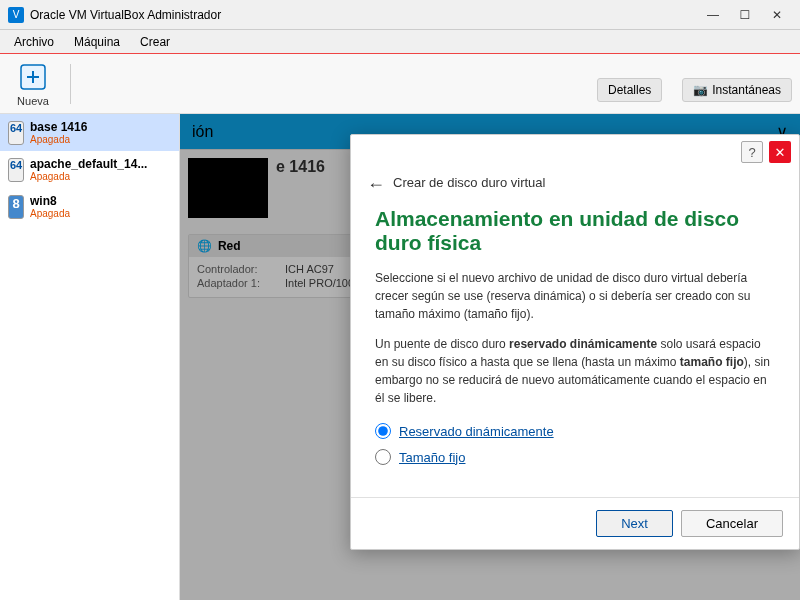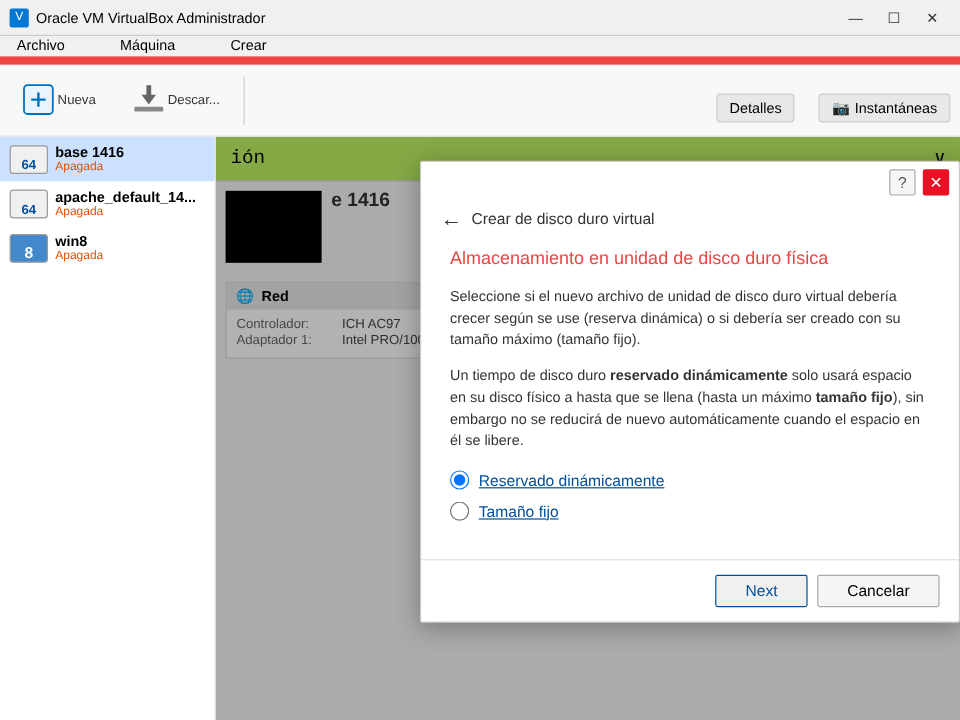--- a/index.html
+++ b/index.html
@@ -52,44 +52,44 @@
       justify-content: center;
       font-size: 12px;
       color: #333;
     }
 
     
     .menubar {
       background: #f0f0f0;
       height: 24px;
       display: flex;
-      align-items: flex-end;
+      align-items: center;
       padding: 0 4px;
-      border-bottom: 7px solid #ef4444;
-      gap: 26px;
+      border-bottom: 1px solid #ef4444;
     }
     .menubar-item {
       padding: 2px 10px;
       font-size: 12px;
       cursor: pointer;
       border-radius: 3px;
     }
 
     
     .toolbar {
       background: #f8f8f8;
       height: 60px;
       display: flex;
       align-items: center;
       padding: 0 8px;
       border-bottom: 1px solid #ddd;
       gap: 12px;
     }
     .toolbar-btn {
       display: flex;
+      flex-direction: column;
       align-items: center;
       cursor: pointer;
       padding: 4px 8px;
       border-radius: 4px;
       min-width: 50px;
     }
     .toolbar-icon {
       width: 32px;
       height: 32px;
       margin-bottom: 2px;
@@ -137,48 +137,47 @@
     .sidebar-item {
       display: flex;
       align-items: center;
       padding: 6px 8px;
       cursor: pointer;
       gap: 6px;
       font-size: 12px;
     }
     .sidebar-item.active { background: #cce0ff; }
     .sidebar-item-icon {
-      width: 32px;
+      width: 16px;
       height: 24px;
       border-radius: 3px;
       display: flex;
-      align-items: flex-end;
+      align-items: flex-start;
       justify-content: center;
       font-size: 14px;
       flex-shrink: 0;
     }
     .sidebar-item-text { flex: 1; }
     .sidebar-item-name { font-size: 12px; font-weight: 700; }
     .sidebar-item-status { font-size: 10px; color: #e05000; }
 
     
     .content {
       flex: 1;
       background: #f5f5f5;
       position: relative;
       overflow: hidden;
     }
     .content-header {
-      background: #bef264;
+      background: #0ea5e9;
       padding: 8px 12px;
       display: flex;
       align-items: center;
       justify-content: space-between;
       border-bottom: 1px solid #ddd;
-      font-family: Liberation Mono, monospace;
     }
 
     
     .overlay {
       position: absolute;
       top: 0; left: 0; right: 0; bottom: 0;
       background: rgba(0,0,0,0.3);
       display: flex;
       align-items: flex-start;
       justify-content: flex-start;
@@ -245,23 +244,23 @@
     .dialog-nav-title {
       font-size: 13px;
       color: #333;
     }
 
     .dialog-body {
       padding: 8px 24px 16px;
     }
 
     .dialog-heading {
-      font-size: 15px;
-      color: #ef4444;
-      font-weight: normal;
+      font-size: 21px;
+      color: #15803d;
+      font-weight: bold;
       margin-bottom: 14px;
     }
 
     .dialog-desc {
       font-size: 12px;
       line-height: 1.5;
       color: #333;
       margin-bottom: 12px;
     }
 
@@ -391,30 +390,20 @@
 <div class="toolbar">
   <div class="toolbar-btn">
     <div class="toolbar-icon" style="display:flex;align-items:center;justify-content:center;font-size:28px;color:#0070c0;">
       <svg width="32" height="32" viewBox="0 0 32 32">
         <rect x="4" y="4" width="24" height="24" rx="3" fill="#e8f4ff" stroke="#0070c0" stroke-width="1.5"></rect>
         <line x1="16" y1="10" x2="16" y2="22" stroke="#0070c0" stroke-width="2"></line>
         <line x1="10" y1="16" x2="22" y2="16" stroke="#0070c0" stroke-width="2"></line>
       </svg>
     </div>
     <span class="toolbar-label">Nueva</span>
-  </div>
-  <div class="toolbar-btn">
-    <div class="toolbar-icon" style="display:flex;align-items:center;justify-content:center;">
-      <svg width="32" height="32" viewBox="0 0 32 32">
-        <rect x="4" y="22" width="24" height="4" rx="1" fill="#888"></rect>
-        <polygon points="16,20 10,12 22,12" fill="#666"></polygon>
-        <rect x="14" y="4" width="4" height="10" fill="#666"></rect>
-      </svg>
-    </div>
-    <span class="toolbar-label">Descar...</span>
   </div>
   <div class="toolbar-separator"></div>
   <div class="toolbar-right">
     <button class="toolbar-right-btn">
       <span>Detalles</span>
     </button>
     <button class="toolbar-right-btn">
       <span style="font-size:12px;">📷</span>
       <span>Instantáneas</span>
     </button>
@@ -496,21 +485,21 @@
           <span class="dialog-back-btn">←</span>
           <span class="dialog-nav-title">Crear de disco duro virtual</span>
         </div>
 
         <div class="dialog-body">
           <h2 class="dialog-heading">Almacenamiento en unidad de disco duro física</h2>
 
           <p class="dialog-desc">Seleccione si el nuevo archivo de unidad de disco duro virtual debería crecer según se use (reserva dinámica) o si debería ser creado con su tamaño máximo (tamaño fijo).</p>
 
           <p class="dialog-desc">
-            <span>Un tiempo de disco duro </span><strong>reservado dinámicamente</strong><span> solo usará espacio en su disco físico a hasta que se llena (hasta un máximo </span><strong>tamaño fijo</strong><span>), sin embargo no se reducirá de nuevo automáticamente cuando el espacio en él se libere.</span>
+            <span>Un puente de disco duro </span><strong>reservado dinámicamente</strong><span> solo usará espacio en su disco físico a hasta que se llena (hasta un máximo </span><strong>tamaño fijo</strong><span>), sin embargo no se reducirá de nuevo automáticamente cuando el espacio en él se libere.</span>
           </p>
 
 
           <div class="dialog-options">
             <label class="dialog-option">
               <input type="radio" name="storage_type" checked="" style="">
               <span class="dialog-option-label">Reservado dinámicamente</span>
             </label>
             <label class="dialog-option">
               <input type="radio" name="storage_type" style="">

